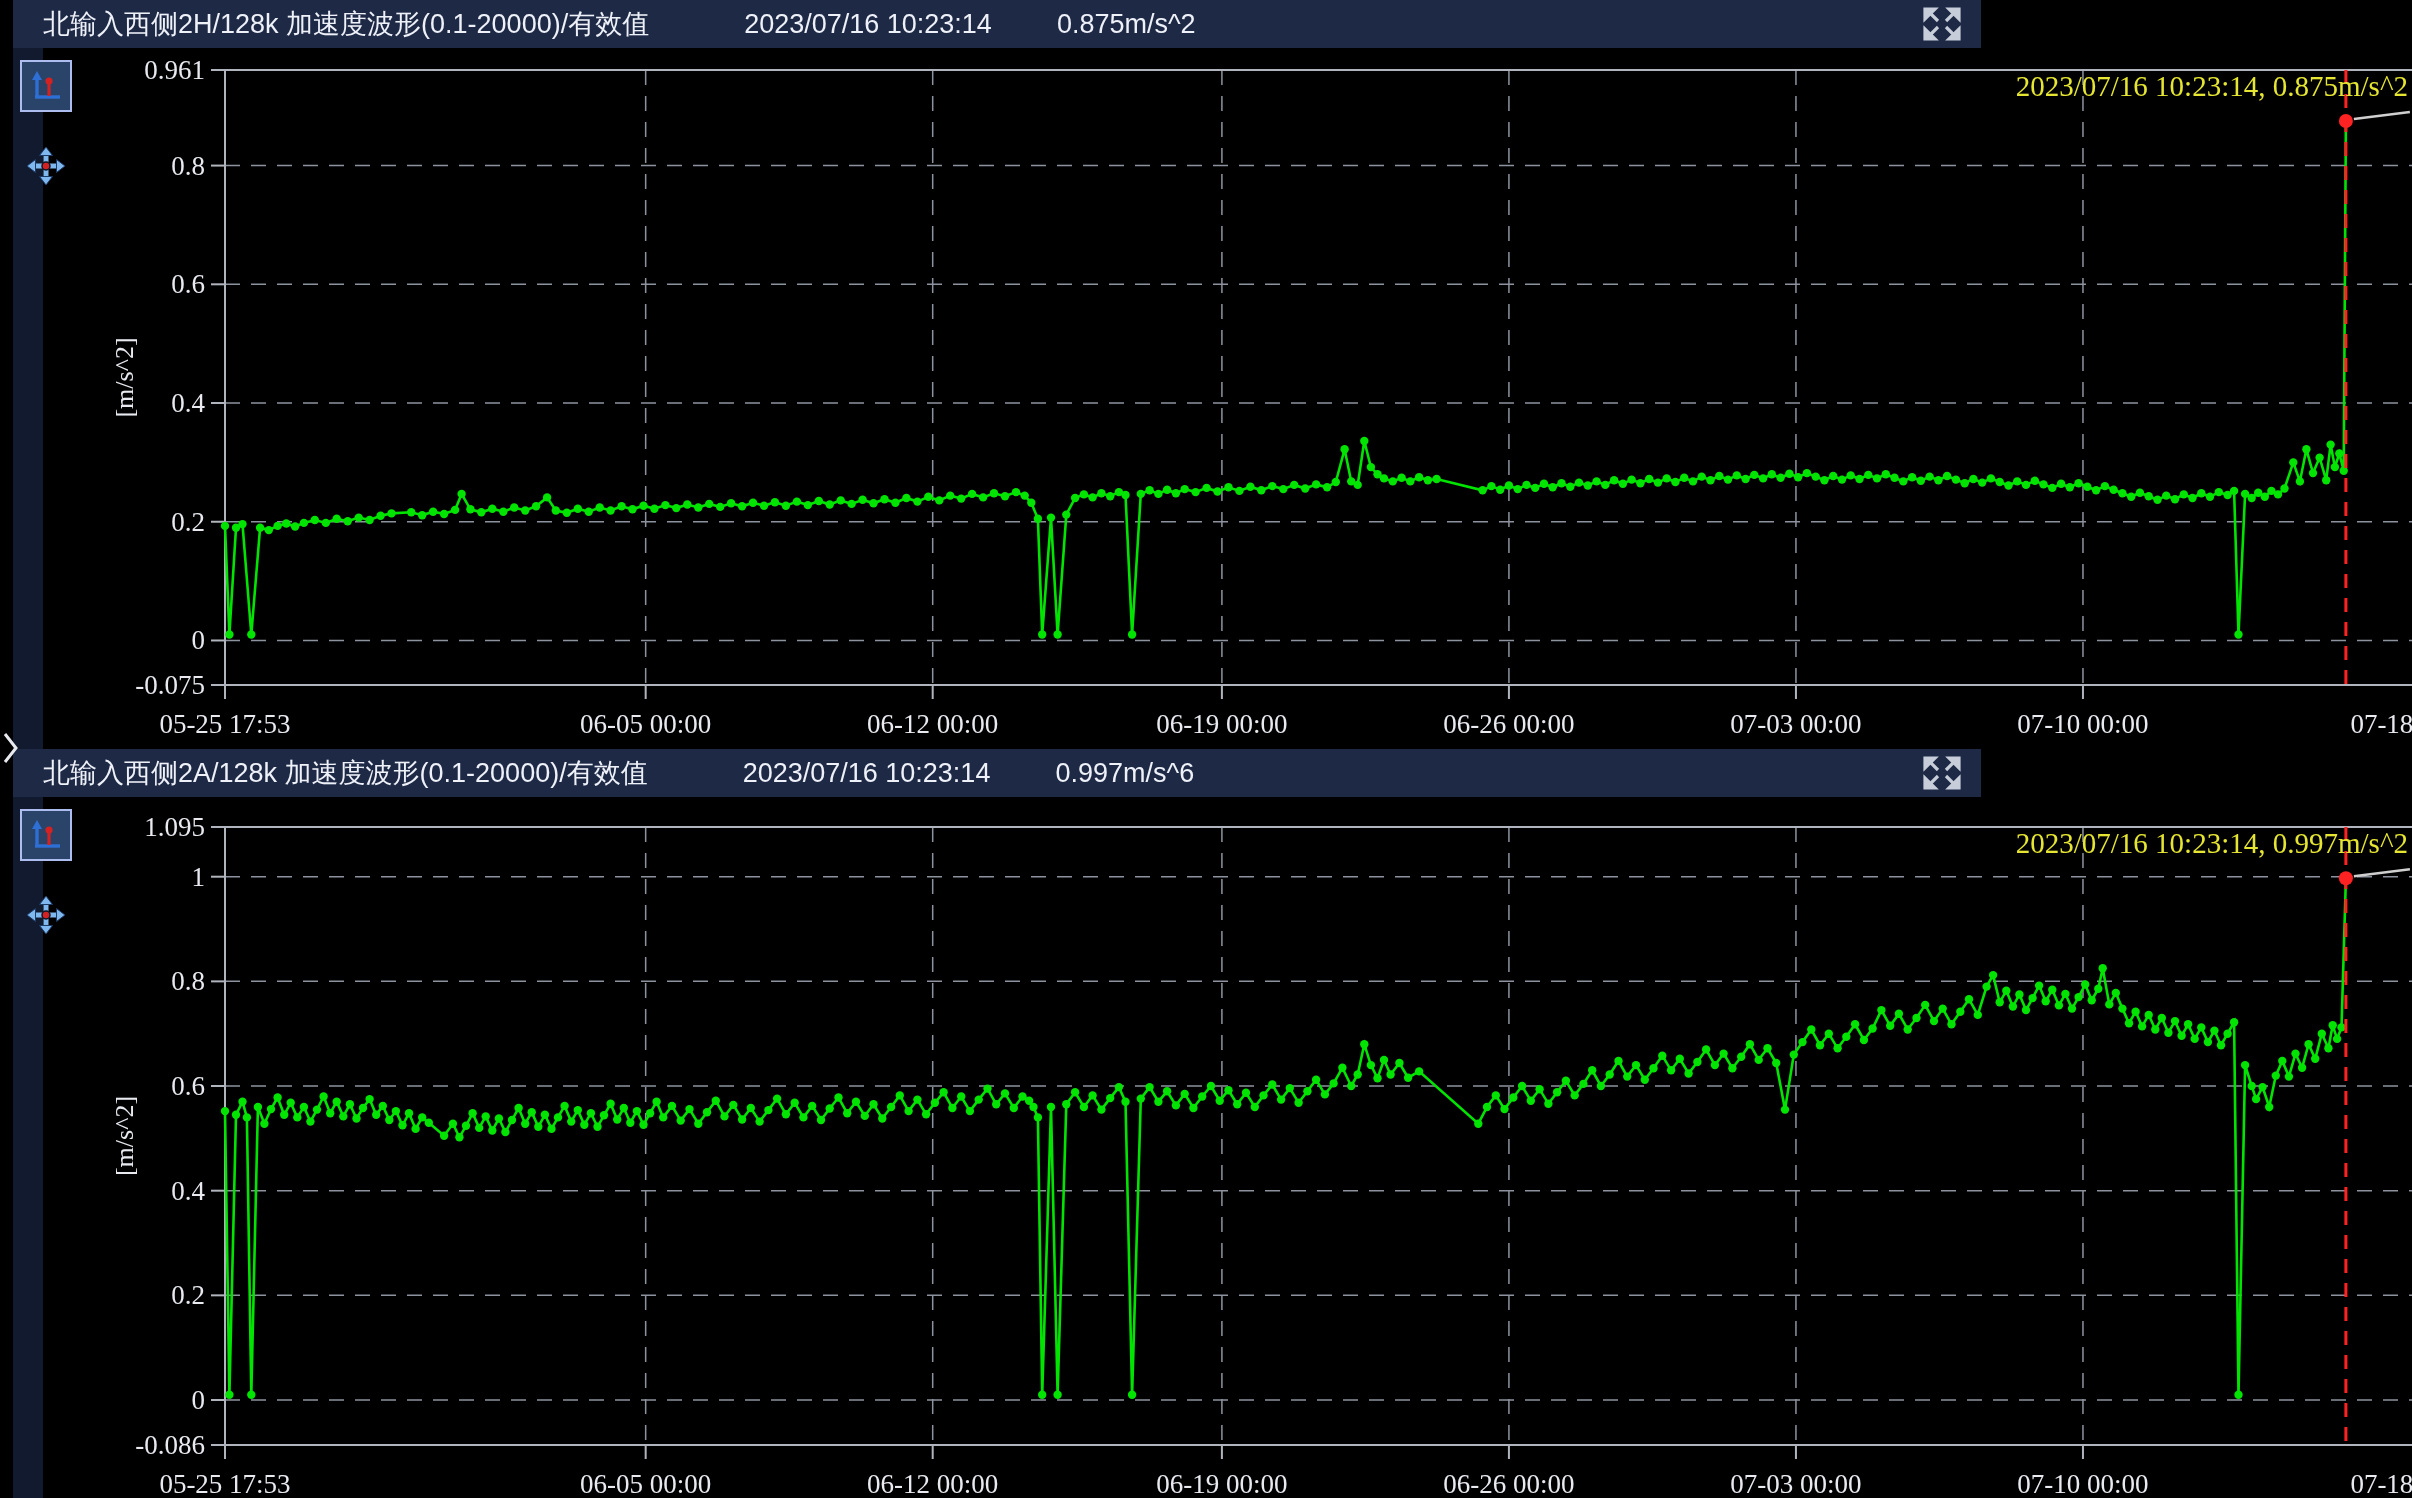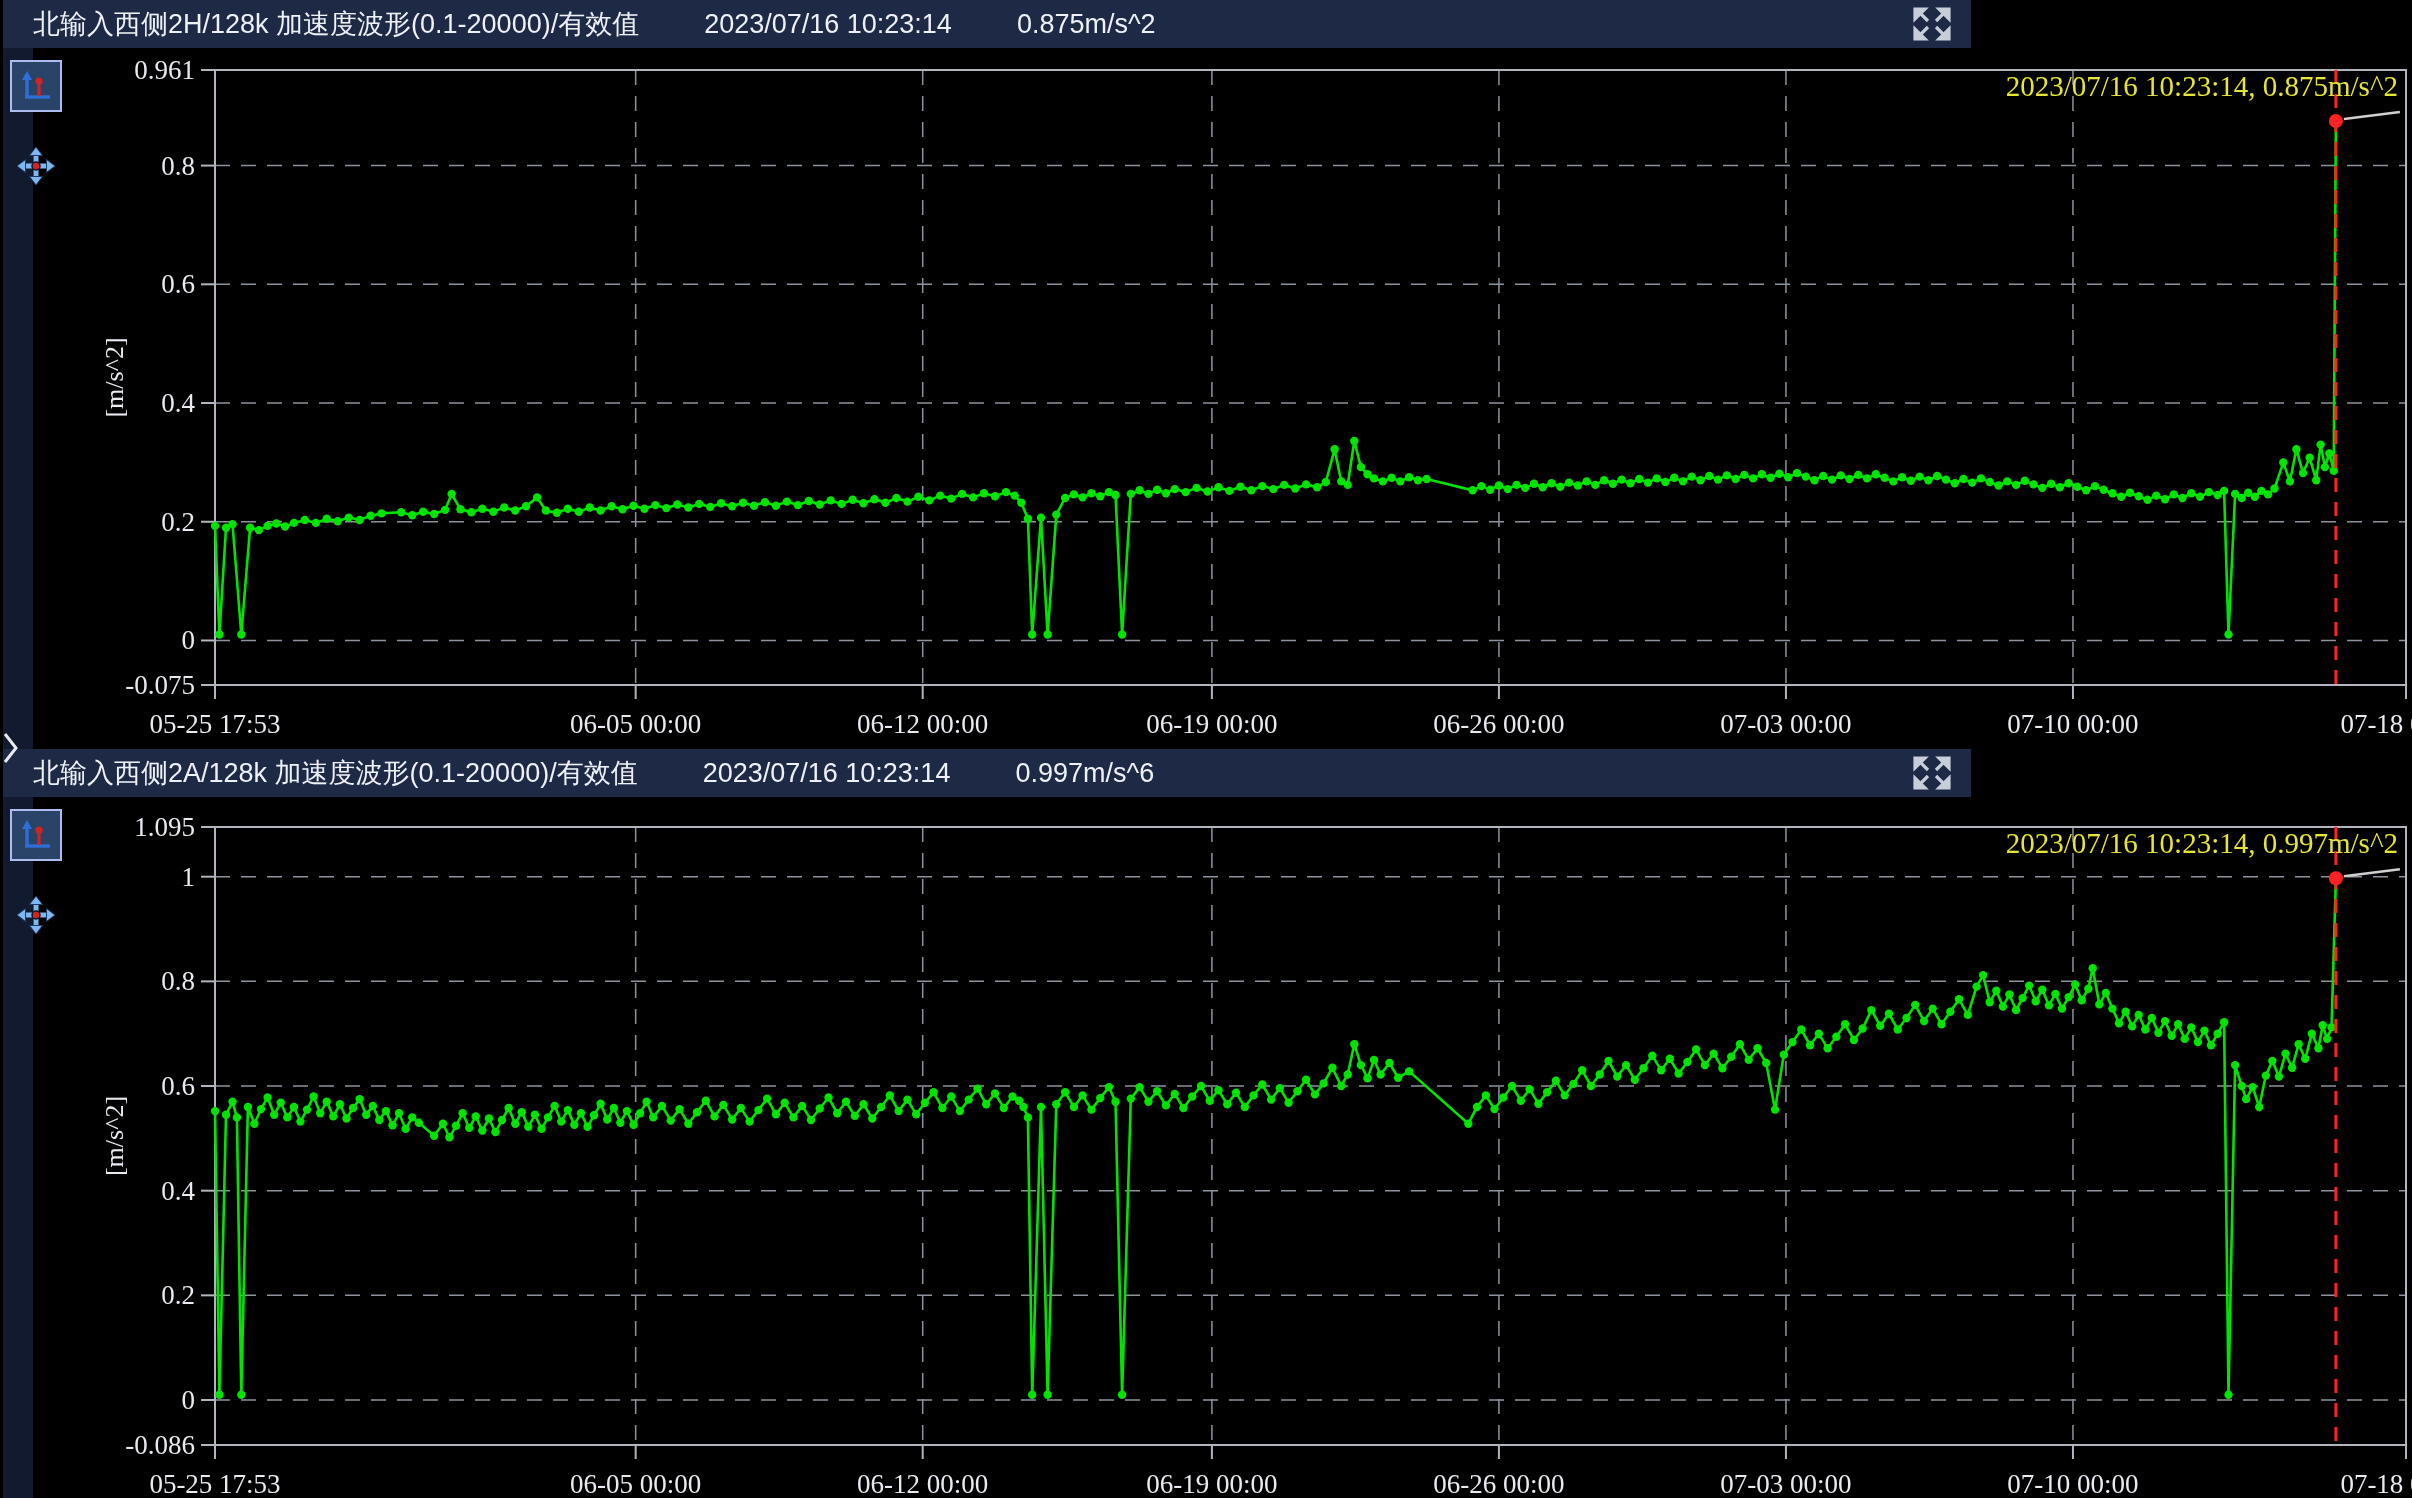--- a/index.html
+++ b/index.html
@@ -1,23 +1,23 @@
 <!DOCTYPE html>
 <html><head>
 <meta charset="utf-8">
 <style>
   html,body{margin:0;padding:0;background:#000;}
   body{position:relative;width:2412px;height:1498px;overflow:hidden;
        font-family:"Liberation Sans","DejaVu Sans",sans-serif;}
-  .panel{position:absolute;left:3px;width:1968px;height:749px;}
+  .panel{position:absolute;left:13px;width:1968px;height:749px;}
   #panel0{top:0;} #panel1{top:749px;}
   .panel-header{height:48px;background:#1e2946;display:flex;align-items:center;
        color:#eef1f8;font-size:27px;position:relative;}
   .panel-header .title{margin-left:30px;white-space:nowrap;}
-  .panel-header .ts{margin-left:65px;white-space:nowrap;}
+  .panel-header .ts{margin-left:95px;white-space:nowrap;}
   .panel-header .val{margin-left:65px;white-space:nowrap;}
   .expand-btn{position:absolute;right:16px;top:6px;width:46px;height:38px;
        background:transparent;border:none;padding:0;cursor:pointer;}
   .panel-body{position:relative;height:701px;background:#000;}
   .left-strip{position:absolute;left:0;top:0;width:30px;height:100%;background:#121a2f;}
   .tools{position:absolute;left:7px;top:12px;display:flex;flex-direction:column;
        gap:28px;z-index:3;}
   .tool{width:52px;height:52px;display:flex;align-items:center;justify-content:center;
        background:transparent;border:2px solid transparent;padding:0;cursor:pointer;}
   .tool.active{background:#2a4368;border:2px solid #aebdf0;}

